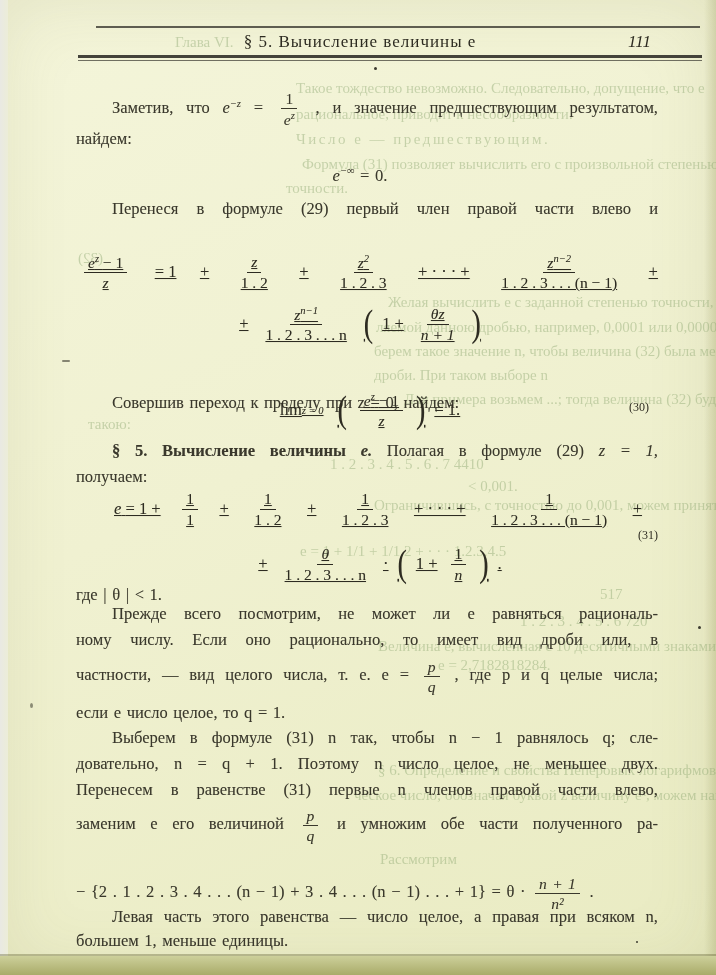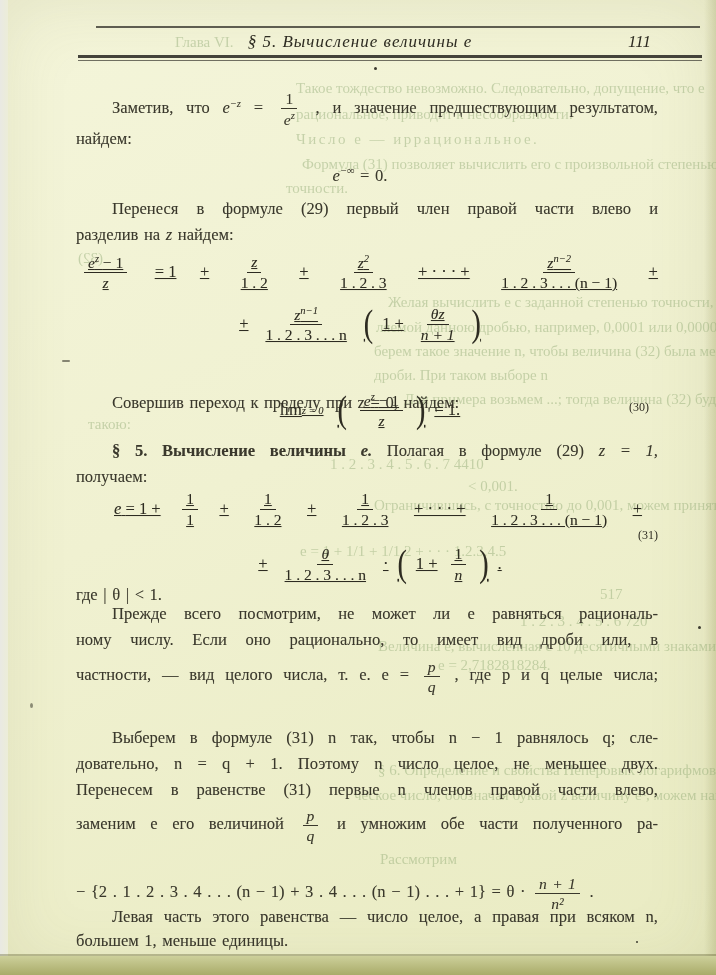--- a/index.html
+++ b/index.html
@@ -14,21 +14,21 @@
   .edge-left{position:absolute;left:0;top:0;width:8px;height:100%;
     background:linear-gradient(to right,#e9e9e3,#ecedd8);}
   .edge-right{position:absolute;right:0;top:0;width:12px;height:100%;
     background:linear-gradient(to left,rgba(150,150,90,.28),rgba(150,150,90,0));}
   .edge-bottom{position:absolute;left:0;bottom:0;width:100%;height:19px;
     background:linear-gradient(to bottom,#cdd09b,#a9ab69);}
   .edge-bottom-line{position:absolute;left:0;top:954px;width:100%;height:2px;background:rgba(90,90,40,.35);}
 
   .rule{position:absolute;background:#44433a;}
   .hdr-title{position:absolute;top:32px;left:170px;width:380px;text-align:center;
-    font-style:italic;font-size:17px;letter-spacing:1px;color:var(--ink2);}
+    font-size:17px;letter-spacing:1px;color:var(--ink2);}
   .hdr-page{position:absolute;top:32px;left:628px;width:44px;font-style:italic;font-size:17px;color:var(--ink2);}
 
   .ln{position:absolute;font-size:16.5px;line-height:22px;color:var(--ink);
     text-shadow:.2px .2px 0 rgba(45,43,30,.25); word-spacing:1.5px;}
   .j{text-align:justify;text-align-last:justify;}
   .tall{line-height:46px;}
   .v{font-style:italic;}
   .b{font-weight:bold;}
   sup{font-size:10.5px;font-style:italic;}
   .fr{display:inline-flex;flex-direction:column;align-items:center;vertical-align:middle;
@@ -56,21 +56,21 @@
 <div class="page">
 
   <div class="edge-left"></div>
   <div class="edge-right"></div>
   <div class="edge-bottom-line"></div>
   <div class="edge-bottom"></div>
 
   <div class="ghost" style="left:175px;top:34px;">Глава VI.</div>
   <div class="ghost" style="left:296px;top:80px;">Такое тождество невозможно. Следовательно, допущение, что e</div>
   <div class="ghost" style="left:296px;top:106px;">рациональное, приводит к несообразности.</div>
-  <div class="ghost ls" style="left:296px;top:131px;">Число e — иррациональное.</div>
+  <div class="ghost ls" style="left:296px;top:131px;">Число e — предшествующим.</div>
   <div class="ghost" style="left:302px;top:156px;">Формула (31) позволяет вычислить его с произвольной степенью</div>
   <div class="ghost" style="left:286px;top:180px;">точности.</div>
   <div class="ghost mir" style="left:78px;top:250px;">(32)</div>
   <div class="ghost" style="left:388px;top:294px;">Желая вычислить e с заданной степенью точности, опреде-</div>
   <div class="ghost" style="left:376px;top:319px;">ляемой данною дробью, например, 0,0001 или 0,00001 и т. д., —</div>
   <div class="ghost" style="left:374px;top:343px;">берем такое значение n, чтобы величина (32) была меньше данной</div>
   <div class="ghost" style="left:374px;top:367px;">дроби. При таком выборе n</div>
   <div class="ghost" style="left:404px;top:391px;">Для примера возьмем ...; тогда величина (32) будет</div>
   <div class="ghost" style="left:88px;top:416px;">такою:</div>
   <div class="ghost" style="left:330px;top:456px;">1 . 2 . 3 . 4 . 5 . 6 . 7    4410</div>
@@ -112,25 +112,20 @@
   </div>
 
   <div class="ln" style="left:50px;top:160px;width:620px;text-align:center;">
     <span class="v">e</span><sup>−∞</sup>
     <span>= 0.</span>
   </div>
 
   <div class="ln j" style="left:112px;top:198px;width:546px;">
     <span>Перенеся в формуле (29) первый член правой части влево и</span>
   </div>
-  <div class="ln" style="left:76px;top:224px;">
-    <span>разделив на</span>
-    <span class="v">z</span>
-    <span>найдем:</span>
-  </div>
 
   <div class="fx sb" style="left:80px;top:248px;width:578px;height:48px;">
     <span class="fr">
       <span class="n"><span class="v">e</span><sup>z</sup> <span>− 1</span></span>
       <span class="d v">z</span>
     </span>
     <span>= 1</span>
     <span>+</span>
     <span class="fr">
       <span class="n v">z</span>
@@ -247,20 +242,23 @@
     <span>Прежде всего посмотрим, не может ли e равняться рациональ-</span>
   </div>
   <div class="ln j tall" style="left:76px;top:652px;width:582px;">
     <span>частности, — вид целого числа, т. е. e =</span>
     <span class="fr">
       <span class="n v">p</span>
       <span class="d v">q</span>
     </span>
     <span>, где p и q целые числа;</span>
   </div>
+  <div class="ln" style="left:76px;top:702px;">
+    <span>если e число целое, то q = 1.</span>
+  </div>
 
   <div class="ln j" style="left:112px;top:727px;width:546px;">
     <span>Выберем в формуле (31) n так, чтобы n − 1 равнялось q; сле-</span>
   </div>
   <div class="ln j" style="left:76px;top:753px;width:582px;">
     <span>довательно, n = q + 1. Поэтому n число целое, не меньшее двух.</span>
   </div>
   <div class="ln j" style="left:76px;top:779px;width:582px;">
     <span>Перенесем в равенстве (31) первые n членов правой части влево,</span>
   </div>

